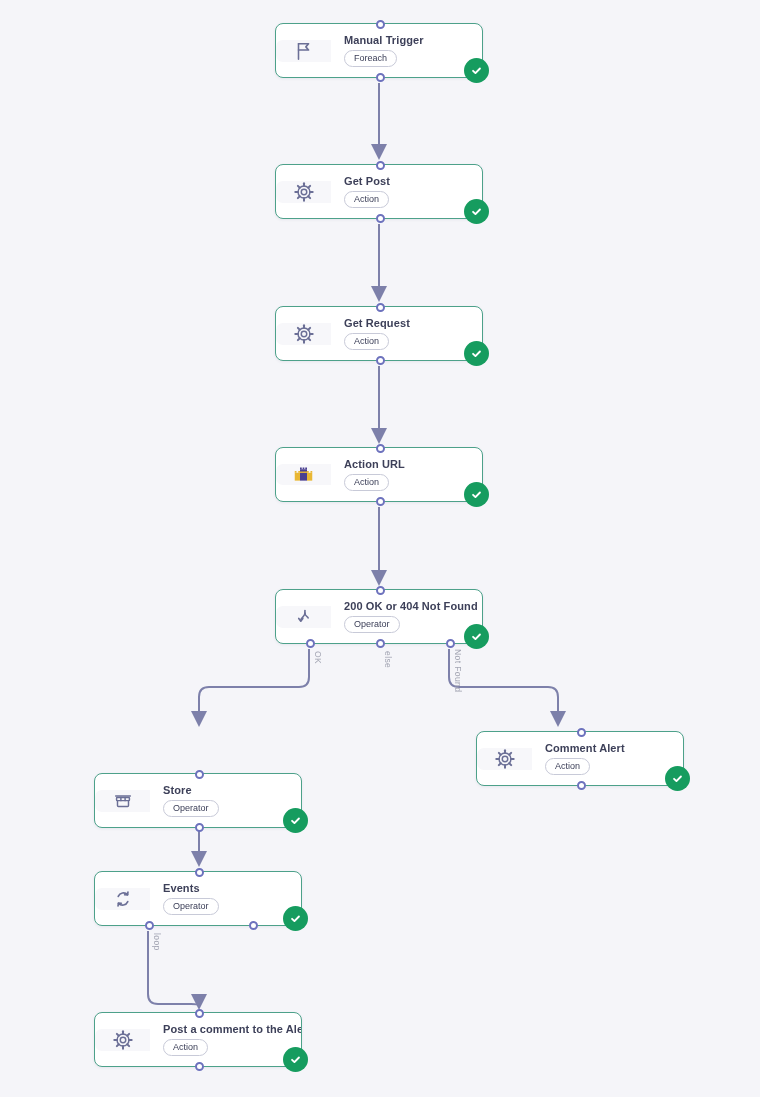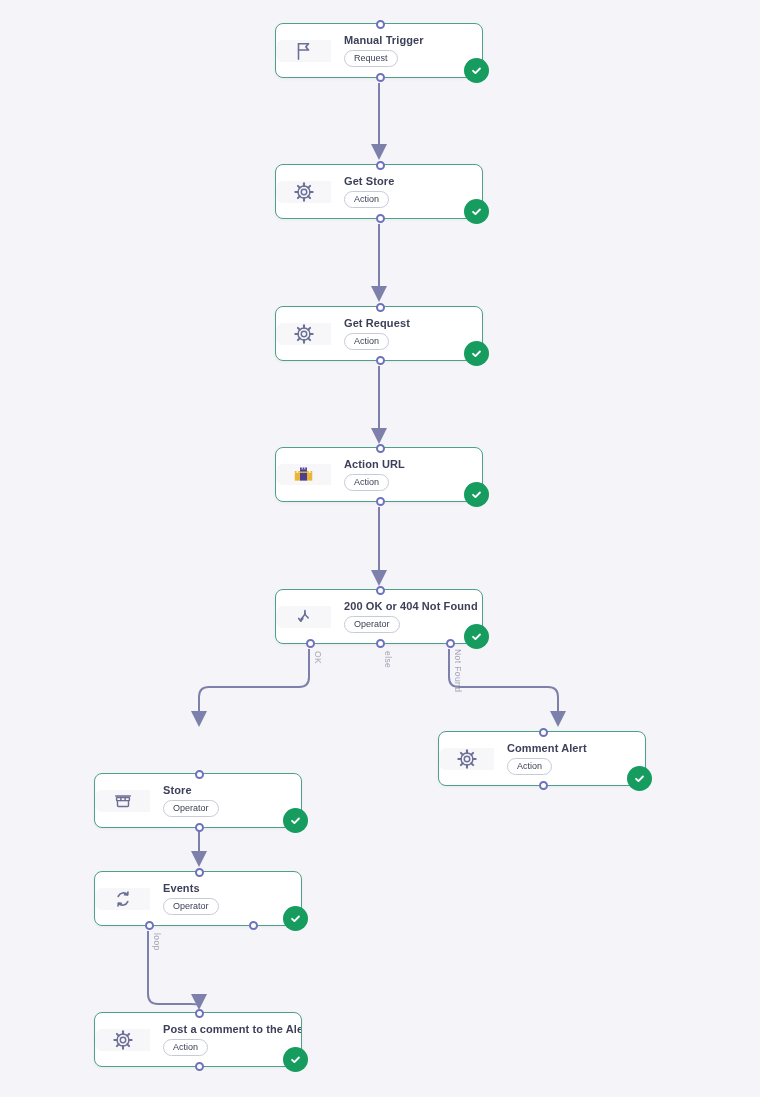--- a/index.html
+++ b/index.html
@@ -76,21 +76,21 @@
     <span class="port top" style="left:99.5px"></span>
     <span class="port bottom" style="left:99.5px"></span>
     <div class="icon-panel">
       <svg class="ico" width="22" height="22" viewBox="0 0 24 24" fill="none" stroke="#6b6f96" stroke-width="1.7" stroke-linecap="round" stroke-linejoin="round">
         <path d="M6 21 V4"></path>
           <path d="M6 4 h11 l-3 3.5 3 3.5 H6"></path>
       </svg>
     </div>
     <div class="node-body">
       <div class="node-title">Manual Trigger</div>
-      <span class="pill">Request</span>
+      <span class="pill">Foreach</span>
     </div>
     <div class="check">
       <svg width="15" height="15" viewBox="0 0 24 24" fill="none" stroke="#ffffff" stroke-width="3" stroke-linecap="round" stroke-linejoin="round">
           <path d="M6.5 12.5 L10.3 16.2 L17.5 8.8"></path>
         </svg>
     </div>
   </div>
 
   <div class="node" style="left:275px;top:164px">
     <span class="port top" style="left:99.5px"></span>
@@ -105,21 +105,21 @@
           <path d="M12 18.5 L12 21.5"></path>
             <path d="M7.4 16.6 L5.3 18.7"></path>
           <path d="M5.5 12 L2.5 12"></path>
             <path d="M7.4 7.4 L5.3 5.3"></path>
           <path d="M12 5.5 L12 2.5"></path>
             <path d="M16.6 7.4 L18.7 5.3"></path>
         </g>
       </svg>
     </div>
     <div class="node-body">
-      <div class="node-title">Get Store</div>
+      <div class="node-title">Get Post</div>
       <span class="pill">Action</span>
     </div>
     <div class="check">
       <svg width="15" height="15" viewBox="0 0 24 24" fill="none" stroke="#ffffff" stroke-width="3" stroke-linecap="round" stroke-linejoin="round">
           <path d="M6.5 12.5 L10.3 16.2 L17.5 8.8"></path>
         </svg>
     </div>
   </div>
 
   <div class="node" style="left:275px;top:306px">
@@ -220,21 +220,21 @@
       <div class="node-title">Store</div>
       <span class="pill">Operator</span>
     </div>
     <div class="check">
       <svg width="15" height="15" viewBox="0 0 24 24" fill="none" stroke="#ffffff" stroke-width="3" stroke-linecap="round" stroke-linejoin="round">
           <path d="M6.5 12.5 L10.3 16.2 L17.5 8.8"></path>
         </svg>
     </div>
   </div>
 
-  <div class="node" style="left:438px;top:731px">
+  <div class="node" style="left:476px;top:731px">
     <span class="port top" style="left:99.5px"></span>
     <span class="port bottom" style="left:99.5px"></span>
     <div class="icon-panel">
       <svg class="ico" width="22" height="22" viewBox="0 0 24 24" fill="none" stroke="#6b6f96" stroke-linecap="round">
         <circle cx="12" cy="12" r="3" stroke-width="1.6"></circle>
         <circle cx="12" cy="12" r="6.5" stroke-width="1.6"></circle>
         <g stroke-width="2.2">
           <path d="M18.5 12 L21.5 12"></path>
             <path d="M16.6 16.6 L18.7 18.7"></path>
           <path d="M12 18.5 L12 21.5"></path>

